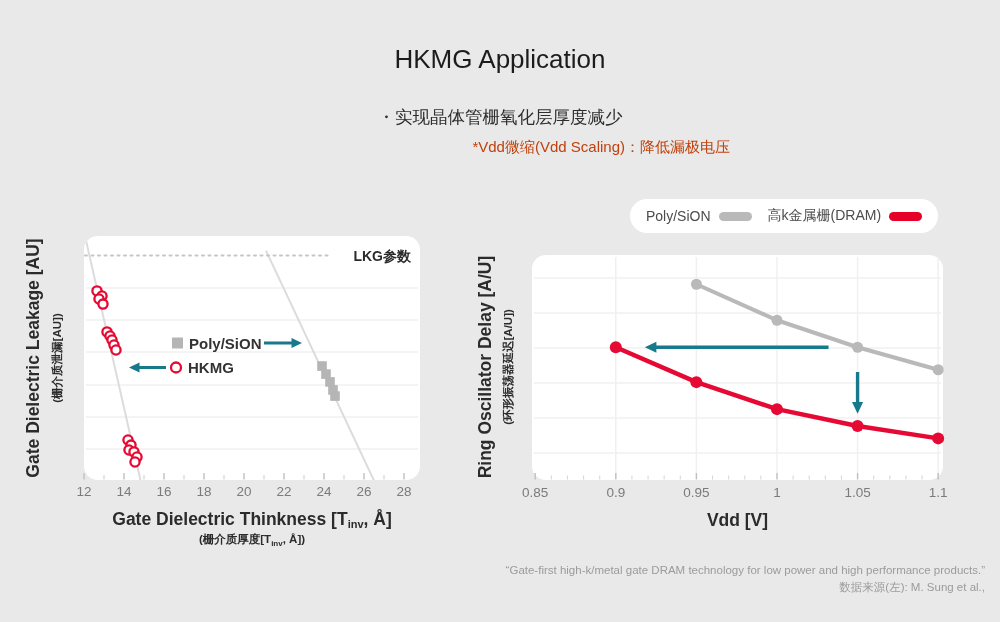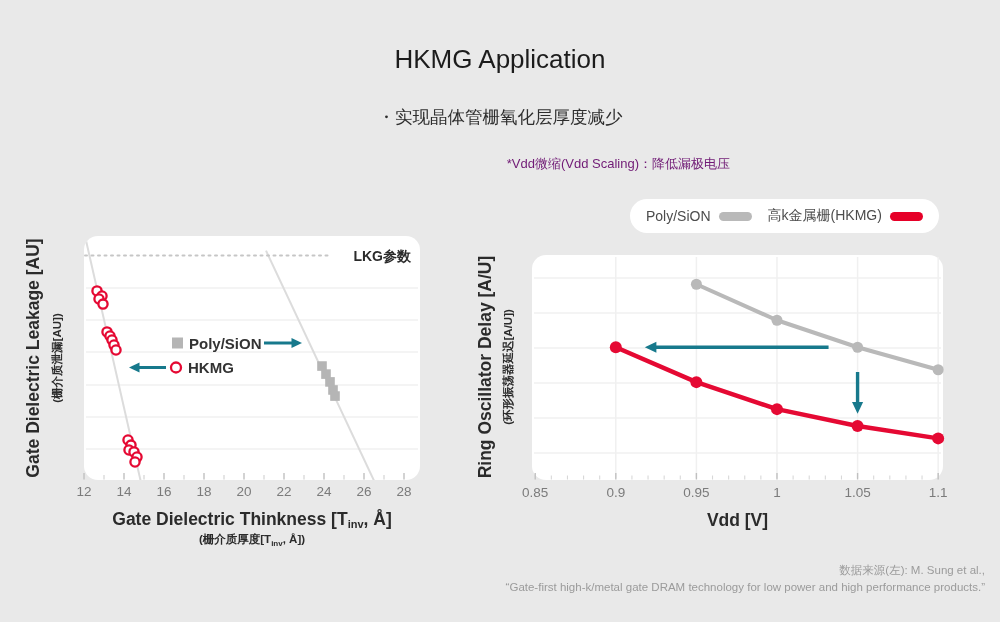--- a/index.html
+++ b/index.html
@@ -2,21 +2,21 @@
 <html><head>
 <meta charset="utf-8">
 <style>
   html,body{margin:0;padding:0;}
   .stage{position:relative;width:1000px;height:622px;background:#e9e9e9;overflow:hidden;
          font-family:"Liberation Sans","DejaVu Sans",sans-serif;}
   .title{position:absolute;top:44px;left:0;width:100%;text-align:center;
          font-size:26px;font-weight:normal;color:#1c1c1c;}
   .bullets{position:absolute;top:88px;left:0;width:100%;text-align:center;
            font-size:17.5px;color:#2e2e2e;line-height:27px;margin-top:16px;}
-  .footnote{position:absolute;top:155px;right:270px;font-size:13px;color:#701a75;}
+  .footnote{position:absolute;top:138px;right:270px;font-size:15px;color:#c2410c;}
   .legend{position:absolute;left:630px;top:199px;height:34px;background:#ffffff;
           border-radius:17px;display:flex;align-items:center;padding:0 16px;gap:16px;}
   .legend-item{display:flex;align-items:center;gap:8px;font-size:14px;color:#4c4c4c;}
   .swatch{width:33px;height:9px;border-radius:5px;}
   .chart{position:absolute;}
   #chart-left{left:10px;top:230px;}
   #chart-right{left:460px;top:240px;}
   svg text{font-family:"Liberation Sans","DejaVu Sans",sans-serif;}
   .footer{position:absolute;top:562px;right:15px;text-align:right;
           font-size:11.5px;line-height:16.5px;color:#9b9b9b;}
@@ -33,21 +33,21 @@
   </div>
 
   <div class="footnote">*Vdd微缩(Vdd Scaling)：降低漏极电压</div>
 
   <div class="legend">
     <div class="legend-item">
       <span>Poly/SiON</span>
       <span class="swatch" style="background: rgb(185, 185, 185);"></span>
     </div>
     <div class="legend-item">
-      <span>高k金属栅(HKMG)</span>
+      <span>高k金属栅(DRAM)</span>
       <span class="swatch" style="background: rgb(230, 0, 40);"></span>
     </div>
   </div>
 
   <svg id="chart-left" class="chart" width="440" height="330" viewBox="0 0 440 330">
       <rect x="74" y="6" width="336" height="244" rx="14" fill="#ffffff"></rect>
       <defs>
         <clipPath id="clipL">
           <rect x="74" y="6" width="336" height="244" rx="14"></rect>
         </clipPath>
@@ -203,17 +203,17 @@
         <text x="316.98823529411766" y="257" text-anchor="middle" font-size="13.5" fill="#7b7b7b">1</text>
         <text x="397.5764705882354" y="257" text-anchor="middle" font-size="13.5" fill="#7b7b7b">1.05</text>
         <text x="478.16470588235313" y="257" text-anchor="middle" font-size="13.5" fill="#7b7b7b">1.1</text>
       </g>
       <text x="277.5" y="286" text-anchor="middle" font-size="17.5" font-weight="bold" fill="#2b2b2b">Vdd [V]</text>
       <text x="31" y="127" transform="rotate(-90 31 127)" text-anchor="middle" font-size="17.5" font-weight="bold" fill="#2b2b2b">Ring Oscillator Delay [A/U]</text>
       <text x="52" y="127" transform="rotate(-90 52 127)" text-anchor="middle" font-size="11.5" font-weight="bold" fill="#2b2b2b">(环形振荡器延迟[A/U])</text>
     </svg>
 
   <div class="footer">
+    <div>“Gate-first high-k/metal gate DRAM technology for low power and high performance products.”</div>
     <div>数据来源(左): M. Sung et al.,</div>
-    <div>“Gate-first high-k/metal gate DRAM technology for low power and high performance products.”</div>
   </div>
 
 </div>
 
 </body></html>

